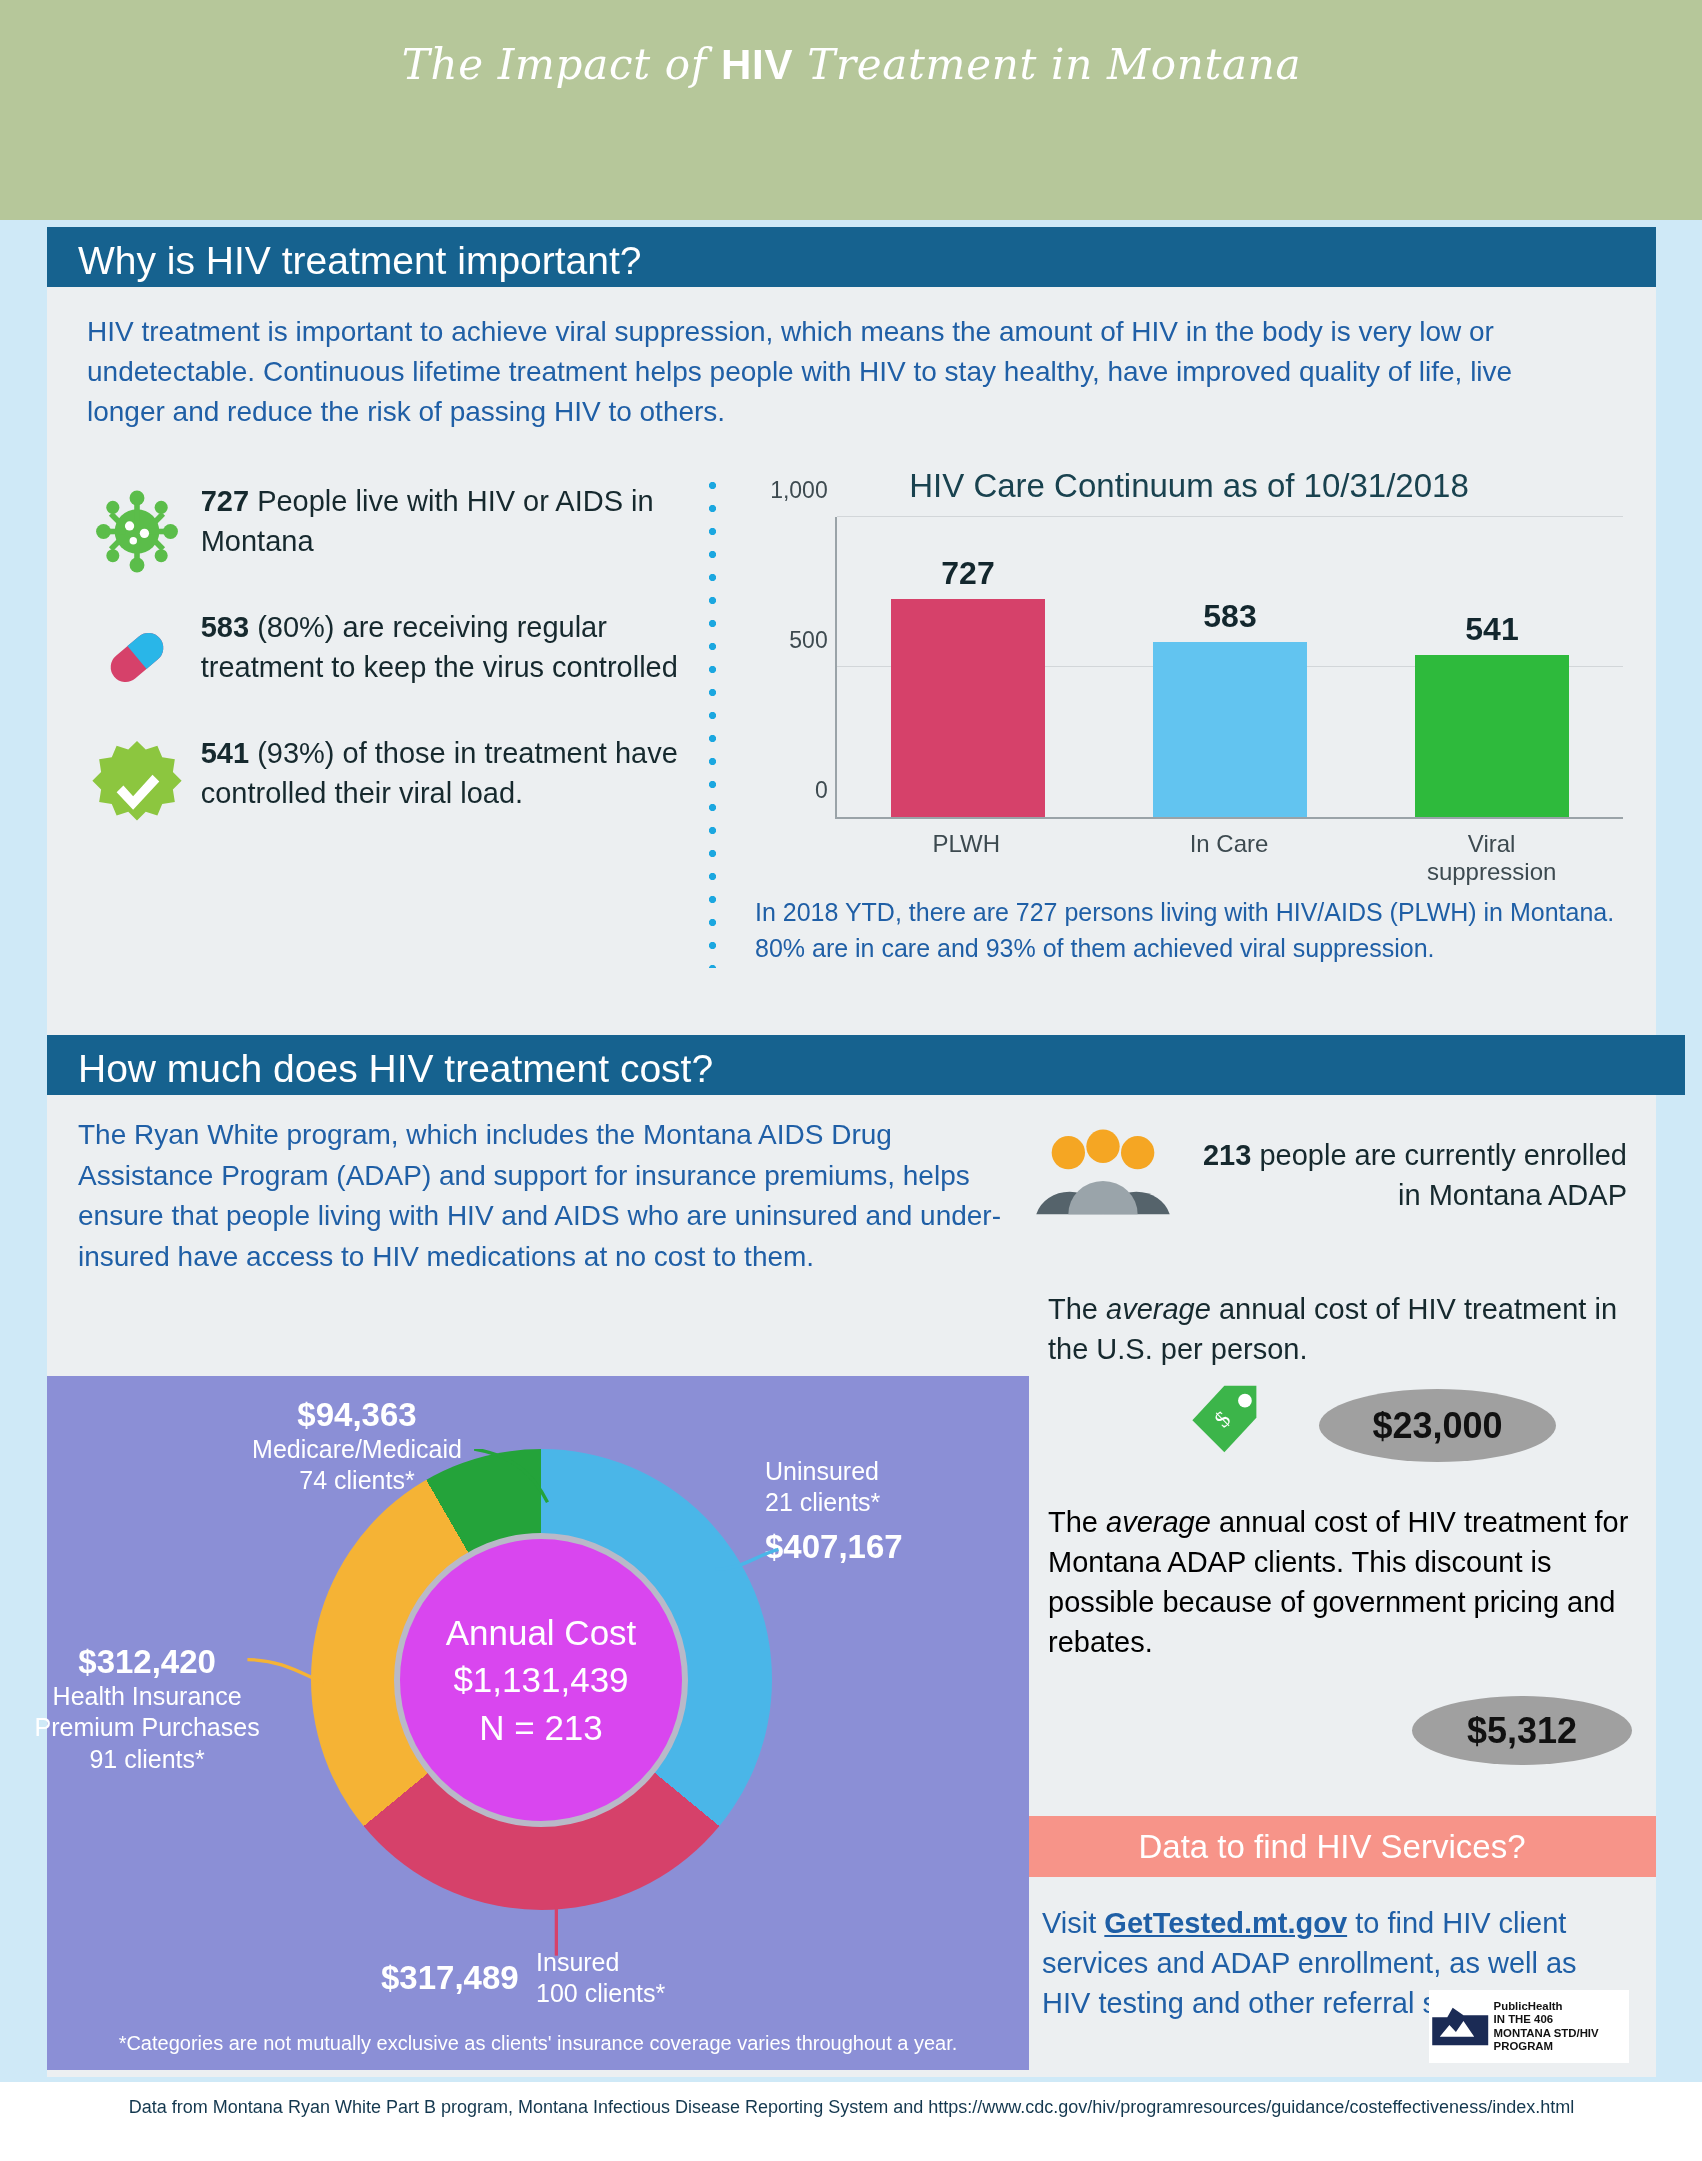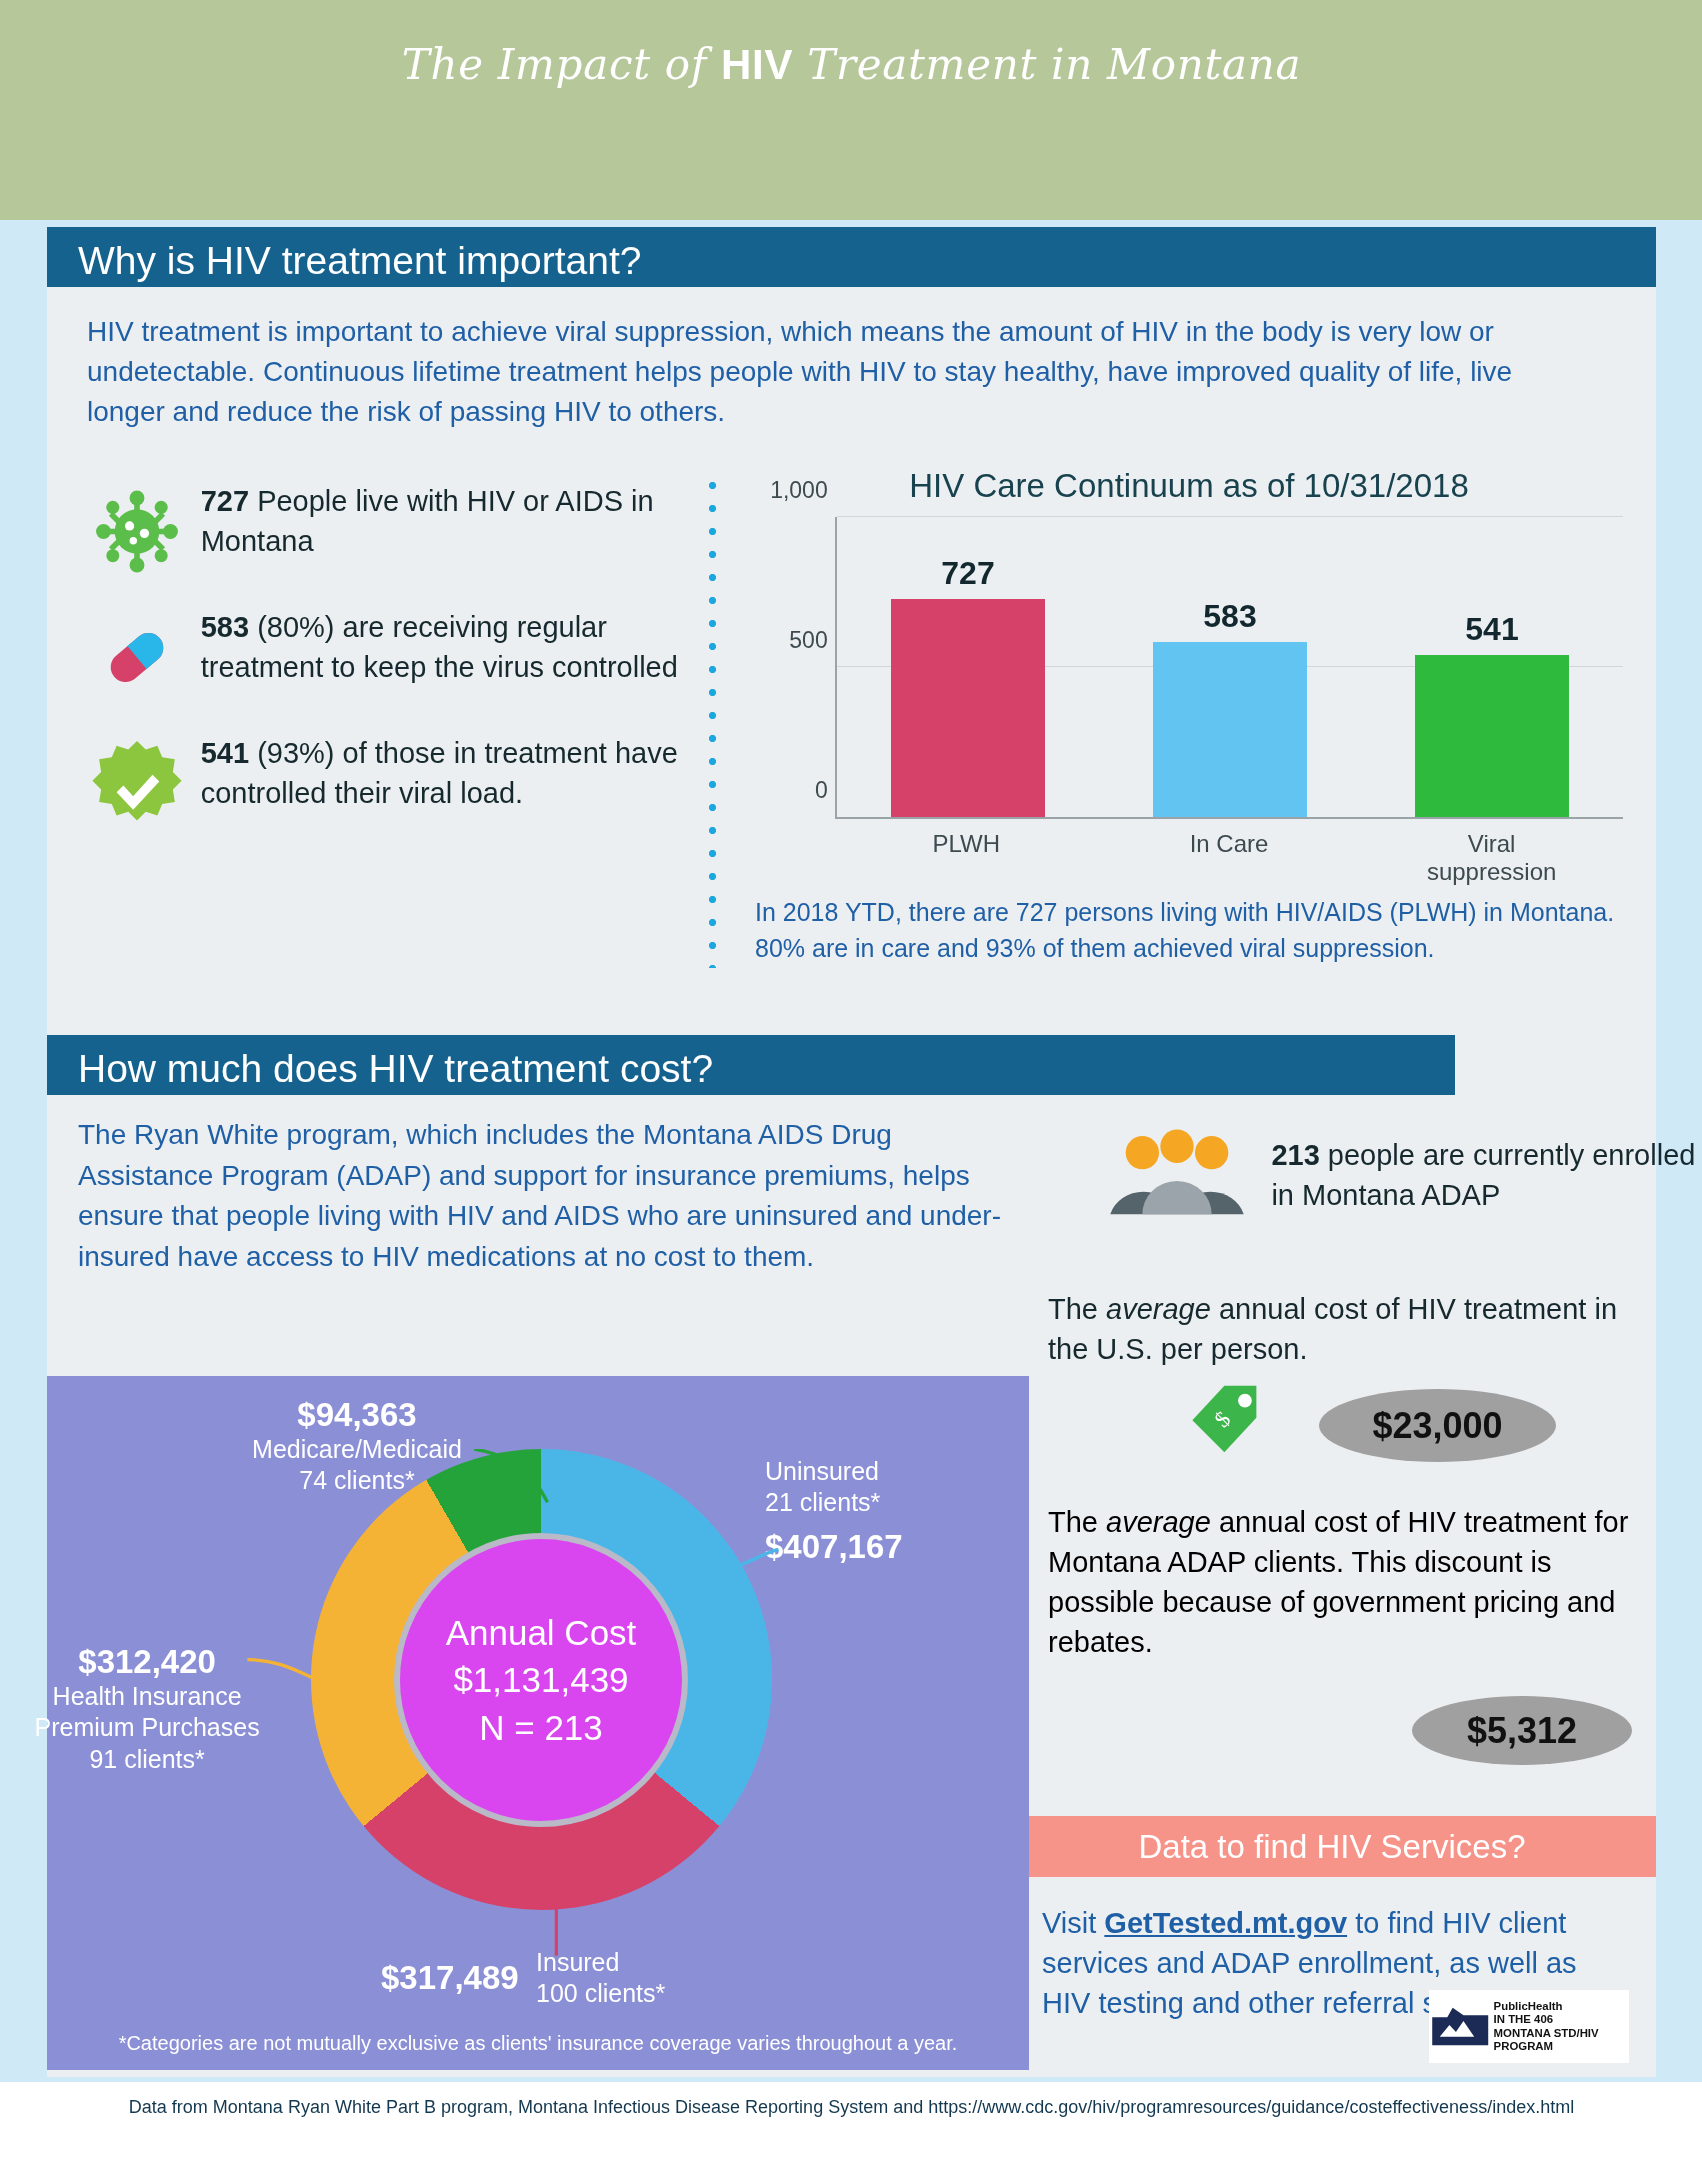--- a/index.html
+++ b/index.html
@@ -49,34 +49,34 @@
   .ytick{position:absolute;right:calc(100% + 9.3px);font-size:23px;color:#3d4a50;transform:translateY(-50%);white-space:nowrap;}
   .bars{position:absolute;left:0;right:0;bottom:0;top:0;display:flex;align-items:flex-end;justify-content:space-around;}
   .barwrap{width:154px;text-align:center;position:relative;}
   .barval{position:absolute;bottom:100%;left:0;width:100%;font-size:32px;font-weight:bold;color:#13272e;padding-bottom:6.7px;}
   .bar{width:100%;}
   .xlabels{margin-left:80px;display:flex;justify-content:space-around;padding-top:10.7px;}
   .xlabels span{width:154px;text-align:center;font-size:24px;color:#3d4a50;}
   .chart-caption{position:absolute;left:708px;top:668px;width:868px;font-size:25px;line-height:1.42;color:#1f5fa6;}
   
   .sec2{left:47px;top:1035px;width:1609px;height:1042px;}
-  .sec2 .section-bar{width:1408px;height:60px;}
+  .sec2 .section-bar{width:1638px;height:60px;}
   .ryan{position:absolute;left:31px;top:80px;width:935px;font-size:28px;line-height:1.45;color:#1f5fa6;}
   
   .donutpanel{position:absolute;left:47px;top:1376px;width:982px;height:694px;background:#8b8fd6;}
   .donut-note{position:absolute;left:0;bottom:14.7px;width:982px;text-align:center;color:#ffffff;font-size:20px;}
   .donut{position:absolute;left:264px;top:73px;width:461px;height:461px;border-radius:50%;}
   .donut-hole{position:absolute;left:347px;top:157px;width:294px;height:294px;border-radius:50%;background:#d946ef;
      border:6.7px solid #b9b9c8;box-sizing:border-box;display:flex;flex-direction:column;align-items:center;justify-content:center;
      color:#ffffff;font-size:35px;line-height:1.35;}
   .lbl{position:absolute;color:#ffffff;}
   .lbl .big{font-size:33px;font-weight:bold;}
   .lbl .sml{font-size:25px;line-height:1.25;}
   
-  .people-line{position:absolute;left:1100px;top:1128px;width:601px;display:flex;align-items:center;}
+  .people-line{position:absolute;left:1026px;top:1128px;width:601px;display:flex;align-items:center;text-align:right;}
   .people-text{font-size:29px;line-height:1.35;color:#16292e;padding-left:17.4px;}
   .avg1{position:absolute;left:1048px;top:1289px;width:574px;font-size:29px;line-height:1.38;color:#16292e;}
   .avg2{position:absolute;left:1048px;top:1502px;width:588px;font-size:29px;line-height:1.38;color:#000000;}
   .pricetag{position:absolute;left:1182px;top:1379px;}
   .bubble{position:absolute;display:flex;align-items:center;justify-content:center;background:#a0a0a0;border-radius:50%;
      color:#111111;font-weight:bold;font-size:36px;}
   
   .wtf-bar{position:absolute;left:1008px;top:1816px;width:648px;height:61px;background:#f79489;color:#ffffff;
      font-size:33px;display:flex;align-items:center;justify-content:center;}
   .wtf-body{position:absolute;left:1042px;top:1903px;width:588px;font-size:29px;line-height:1.38;color:#1f5fa6;}

